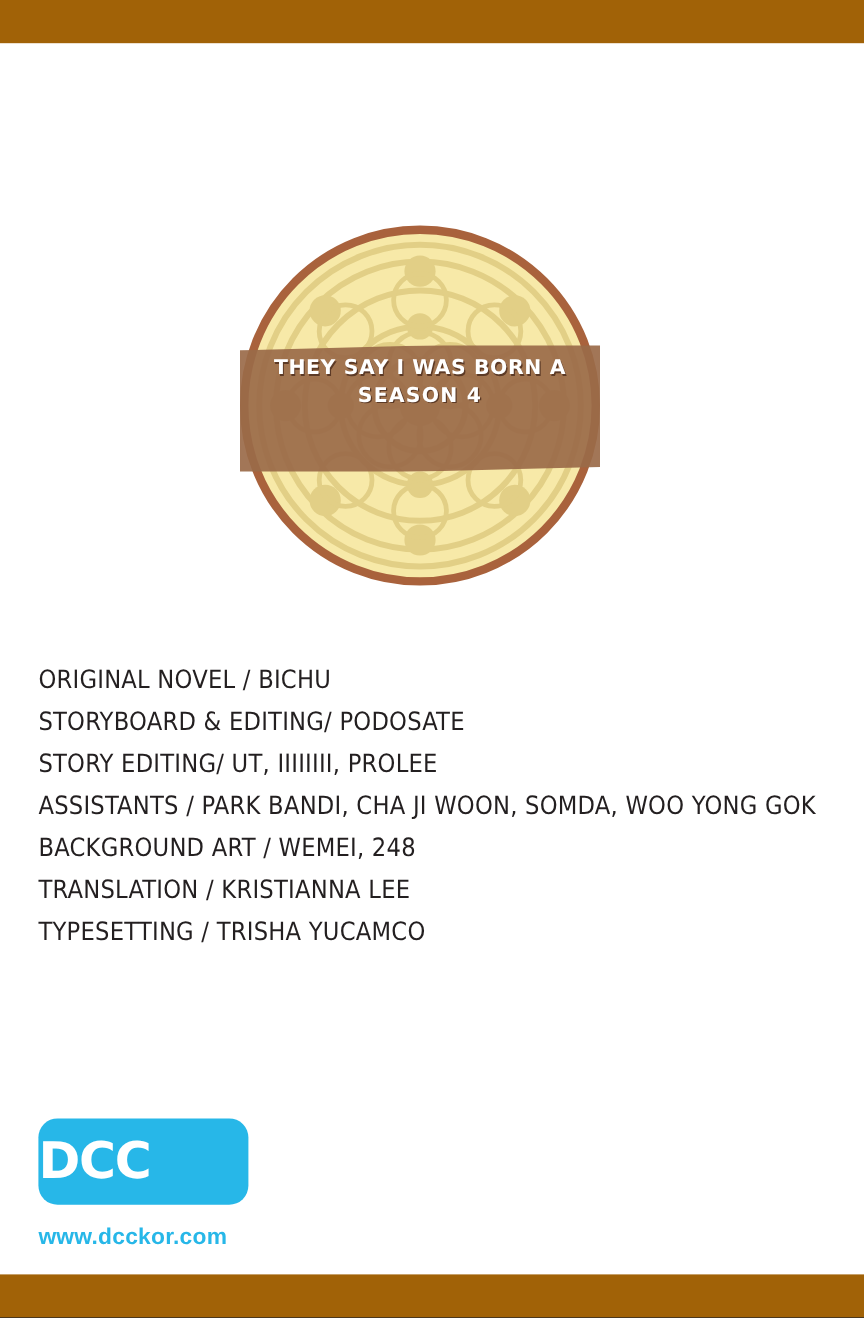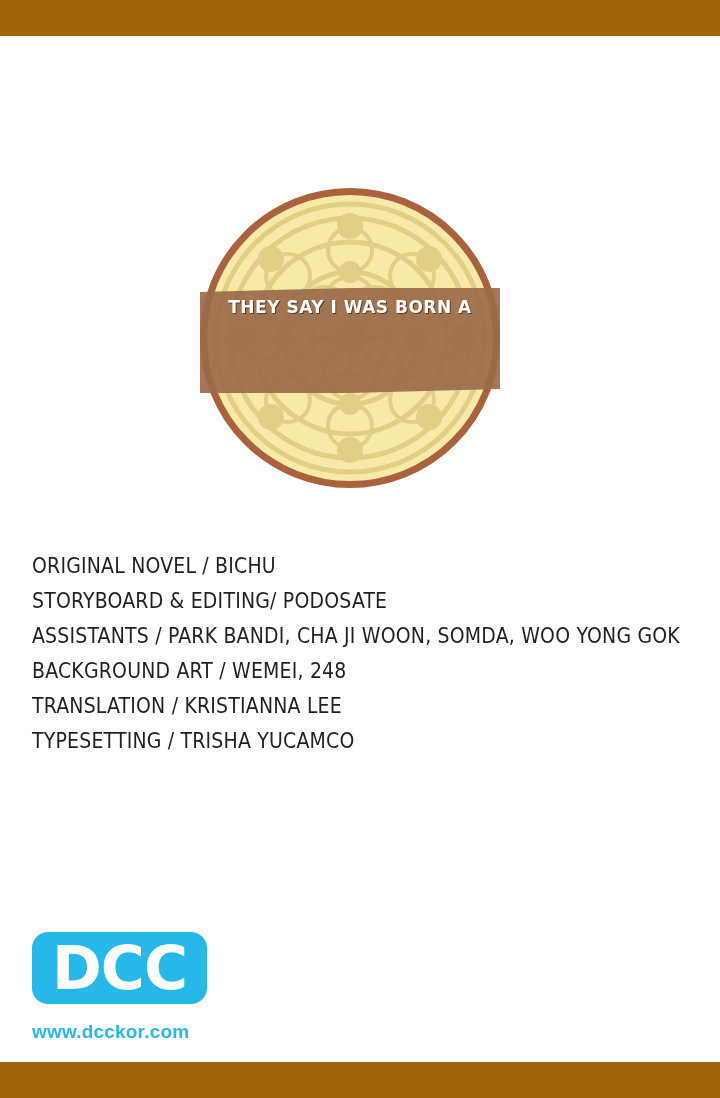--- a/index.html
+++ b/index.html
@@ -139,24 +139,24 @@
     width: 175px;
     height: 72px;
     background: #27b7e8;
     border-radius: 16px;
   }
   .logo-text {
     position: absolute;
     left: 0;
     top: 5px;
     width: 175px;
-    text-align: center;
+    text-align: left;
     color: #ffffff;
     font-family: "DejaVu Sans", sans-serif;
-    font-size: 60px;
+    font-size: 42px;
     font-weight: bold;
     letter-spacing: -1px;
     line-height: 62px;
   }
   .site-url {
     position: absolute;
     left: 32px;
     top: 985px;
     color: #27b7e8;
     font-family: Liberation Sans, sans-serif;
@@ -215,27 +215,29 @@
               <circle cx="205" cy="205" r="22"></circle>
               <circle cx="81" cy="205" r="22"></circle>
             </g>
           </svg>
         </div>
         <div class="title-band">
           <div class="title-band-inner"></div>
         </div>
         <div class="title-text">
           <div class="title-line1">THEY SAY I WAS BORN A</div>
+          <div class="title-line3">SEASON 4</div>
         </div>
       </div>
     </div>
 
     <div class="credits">
       <div class="credit-line">ORIGINAL NOVEL / BICHU</div>
       <div class="credit-line">STORYBOARD &amp; EDITING/ PODOSATE</div>
+      <div class="credit-line">STORY EDITING/ UT, IIIIIIII, PROLEE</div>
       <div class="credit-line">ASSISTANTS / PARK BANDI, CHA JI WOON, SOMDA, WOO YONG GOK</div>
       <div class="credit-line">BACKGROUND ART / WEMEI, 248</div>
       <div class="credit-line">TRANSLATION / KRISTIANNA LEE</div>
       <div class="credit-line">TYPESETTING / TRISHA YUCAMCO</div>
     </div>
 
     <div class="logo-wrap">
       <div class="logo-box"></div>
       <div class="logo-text">DCC</div>
     </div>

